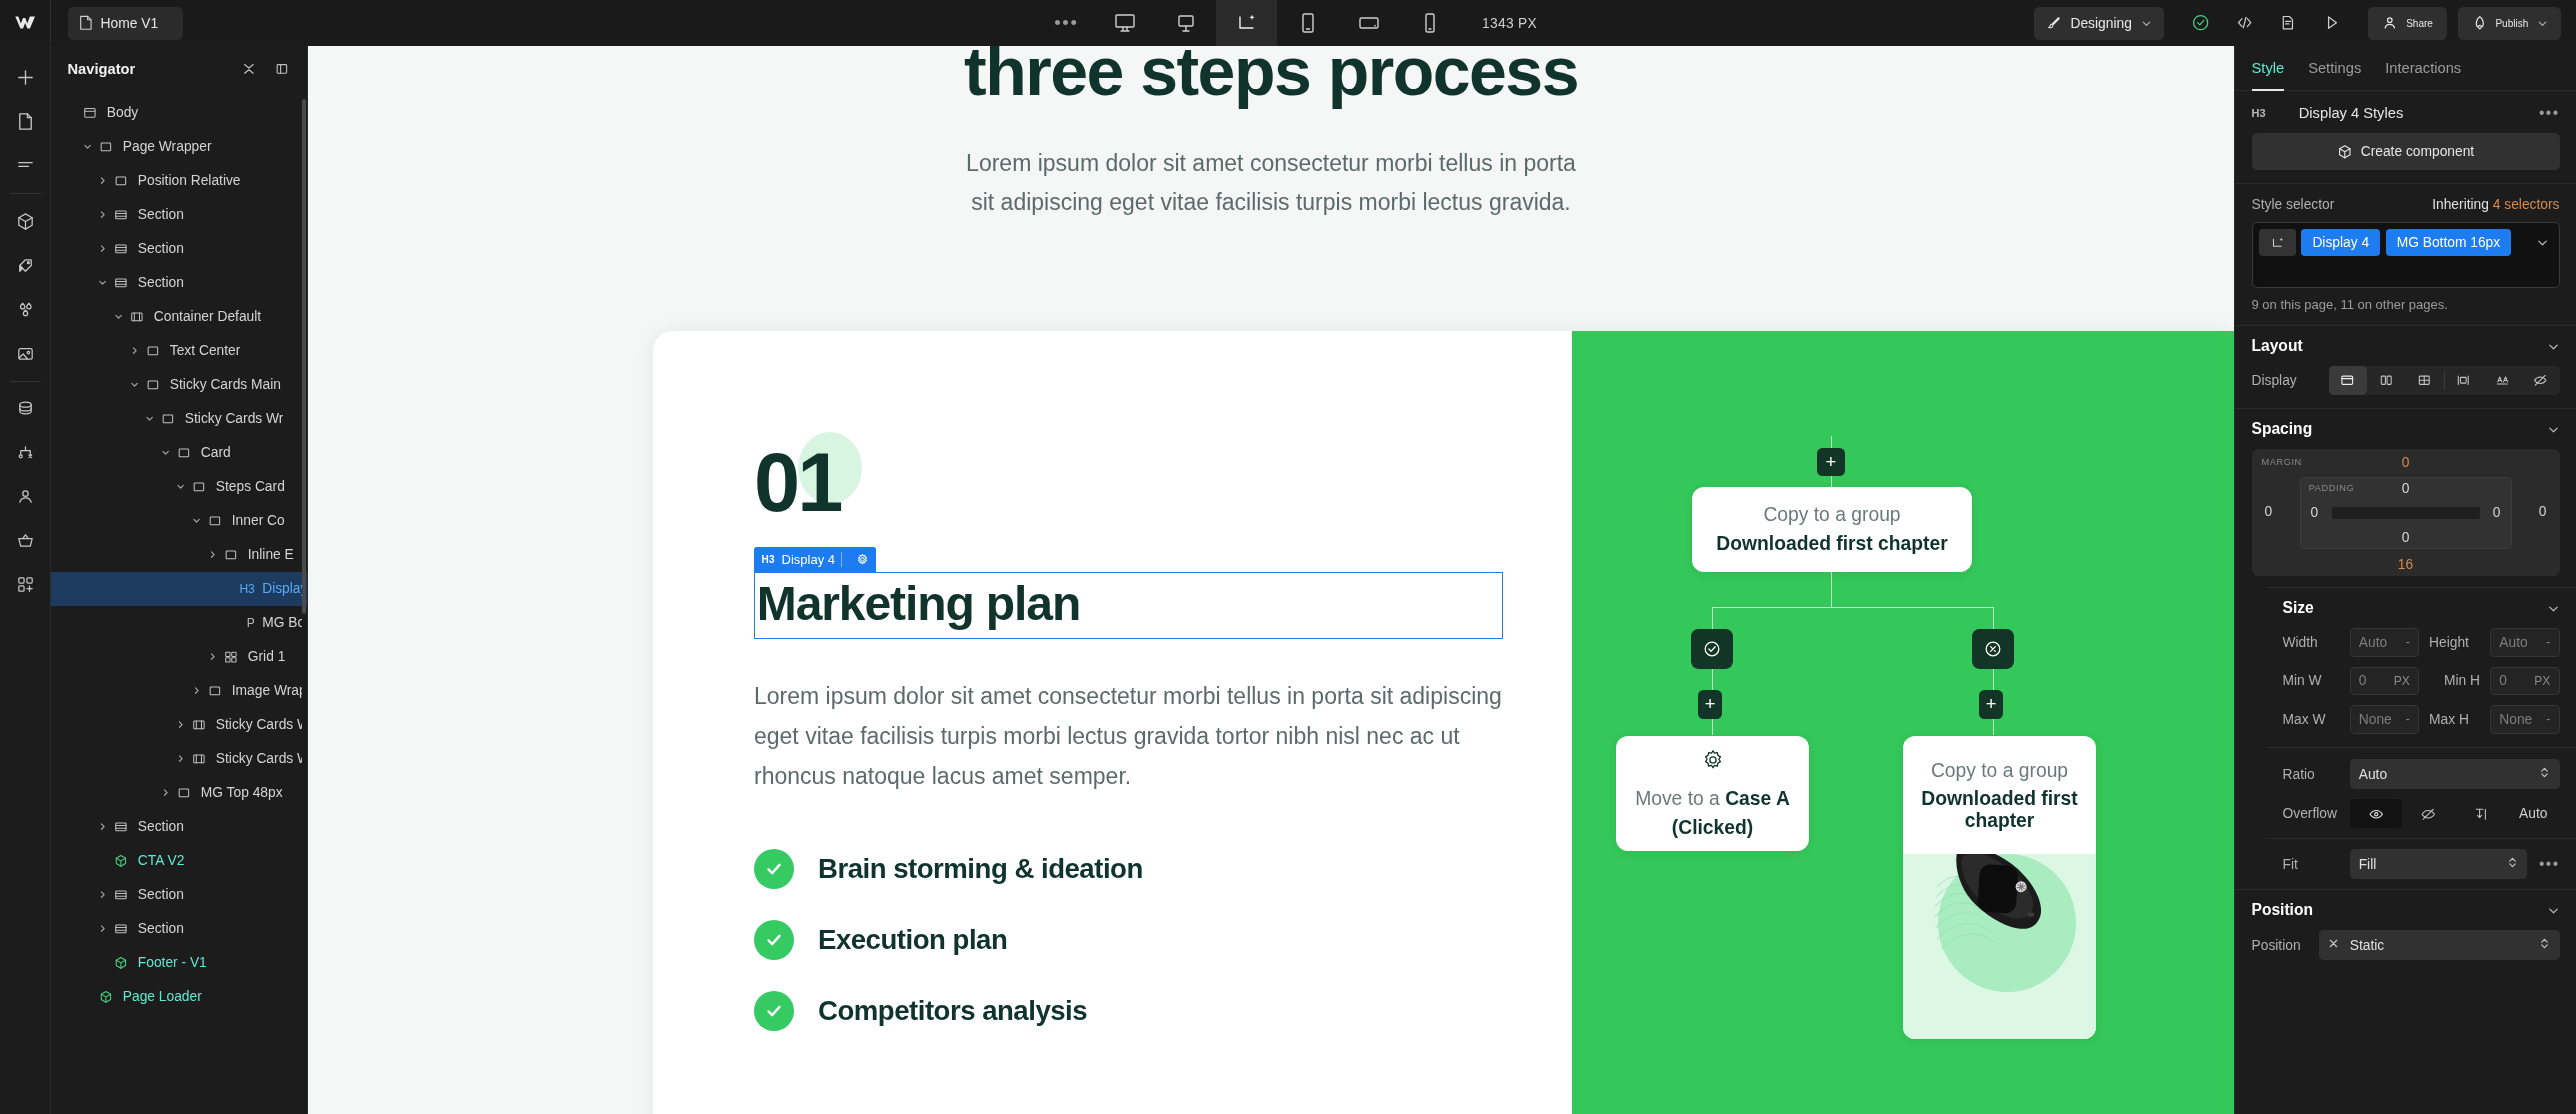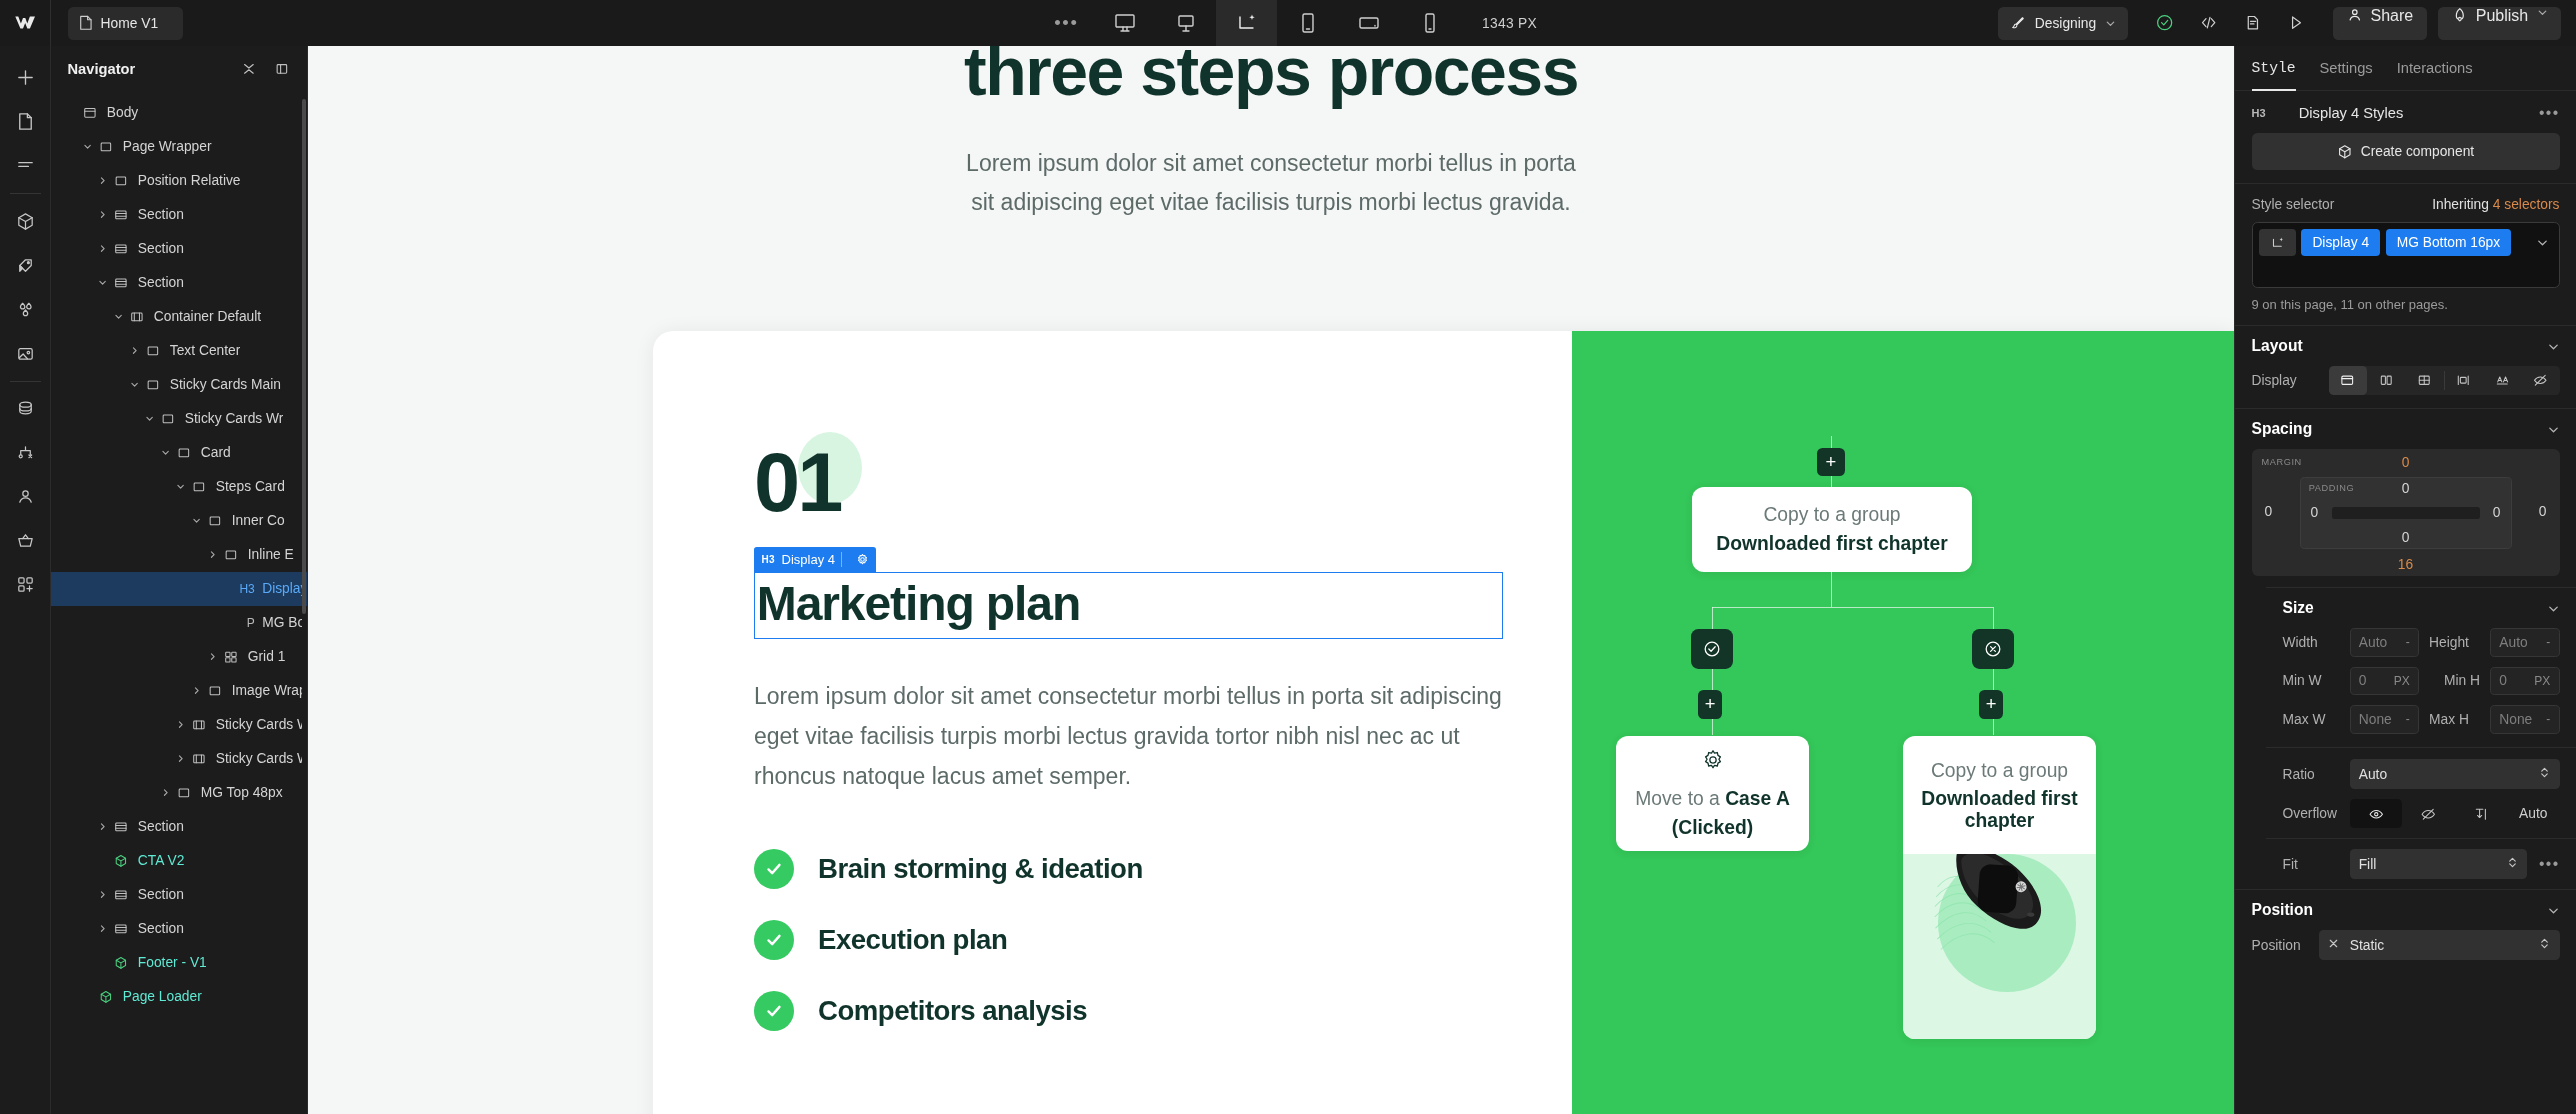--- a/index.html
+++ b/index.html
@@ -38,22 +38,22 @@
   .topbar-right { margin-left: auto; display: flex; align-items: center; gap: 3.7px; padding-right: 14.7px; }
   .mode-chip {
     display: flex; align-items: center; gap: 9.2px; height: 33px; padding: 0 12px;
     background: #2f2f2f; border-radius: 5.5px; color: #e8e8e8; font-size: 13.8px; margin-right: 13px;
   }
   .mode-chip svg.brush { width: 15.6px; height: 15.6px; }
   .chev { width: 11px; height: 11px; opacity: .8; }
   .icobtn { width: 40px; height: 40px; display: flex; align-items: center; justify-content: center; border-radius: 4.6px; }
   .icobtn svg { width: 19.3px; height: 19.3px; }
   .share-chip, .publish-chip {
-    display: flex; gap: 8.3px; height: 33px; padding: 0 13.8px;
-    background: #2f2f2f; border-radius: 5.5px; color: #e8e8e8; font-size: 16px;
+    display: flex; align-items: center; gap: 8.3px; height: 33px; padding: 0 13.8px;
+    background: #2f2f2f; border-radius: 5.5px; color: #e8e8e8; font-size: 10px;
   }
   .share-chip { margin-left: 13px; }
   .publish-chip { margin-left: 7.4px; }
   .share-chip svg, .publish-chip svg.rocket { width: 15.6px; height: 15.6px; }
 
   
   .bodyrow { display: flex; flex: 1 1 auto; min-height: 0; }
 
   
   .rail {
@@ -167,21 +167,21 @@
   .watch { position: absolute; left: 50%; transform: translateX(-50%) rotate(-14deg); top: -16.5px; width: 138px; height: 179px; }
 
   
   .right-panel {
     width: 342px; flex: 0 0 342px; background: #1c1c1c; border-left: 0.9px solid #2b2b2b;
     display: flex; flex-direction: column; overflow: hidden; font-size: 13.8px; color: #cdcdcd;
   }
   .rp-tabs { height: 45px; display: flex; align-items: center; gap: 24px; padding: 0 16.5px;
     border-bottom: 0.9px solid #2b2b2b; }
   .rp-tab { color: #9b9b9b; font-size: 14.7px; height: 45px; display: flex; align-items: center; position: relative; }
-  .rp-tab.active { color: #e5e5e5; font-family: Liberation Mono, monospace; }
+  .rp-tab.active { color: #5eead4; }
   .rp-tab.active::after { content: ""; position: absolute; left: 0; right: 0; bottom: 0; height: 1.8px; background: #e8e8e8; }
   .rp-sec { padding: 13px 16.5px; border-bottom: 0.9px solid #2b2b2b; }
   .rp-selrow { display: flex; align-items: center; gap: 9.2px; }
   .rp-h3tag { font-size: 11px; color: #b9b9b9; font-weight: bold; }
   .rp-styname { color: #e6e6e6; font-size: 14.7px; flex: 1; padding-left: 24px; }
   .rp-dots { color: #9b9b9b; font-size: 15.6px; letter-spacing: 1.4px; }
   .rp-btn {
     margin-top: 11px; height: 37px; width: 100%; background: #313131; border-radius: 5.5px;
     display: flex; align-items: center; justify-content: center; gap: 8.3px; color: #e6e6e6; font-size: 13.8px;
   }

